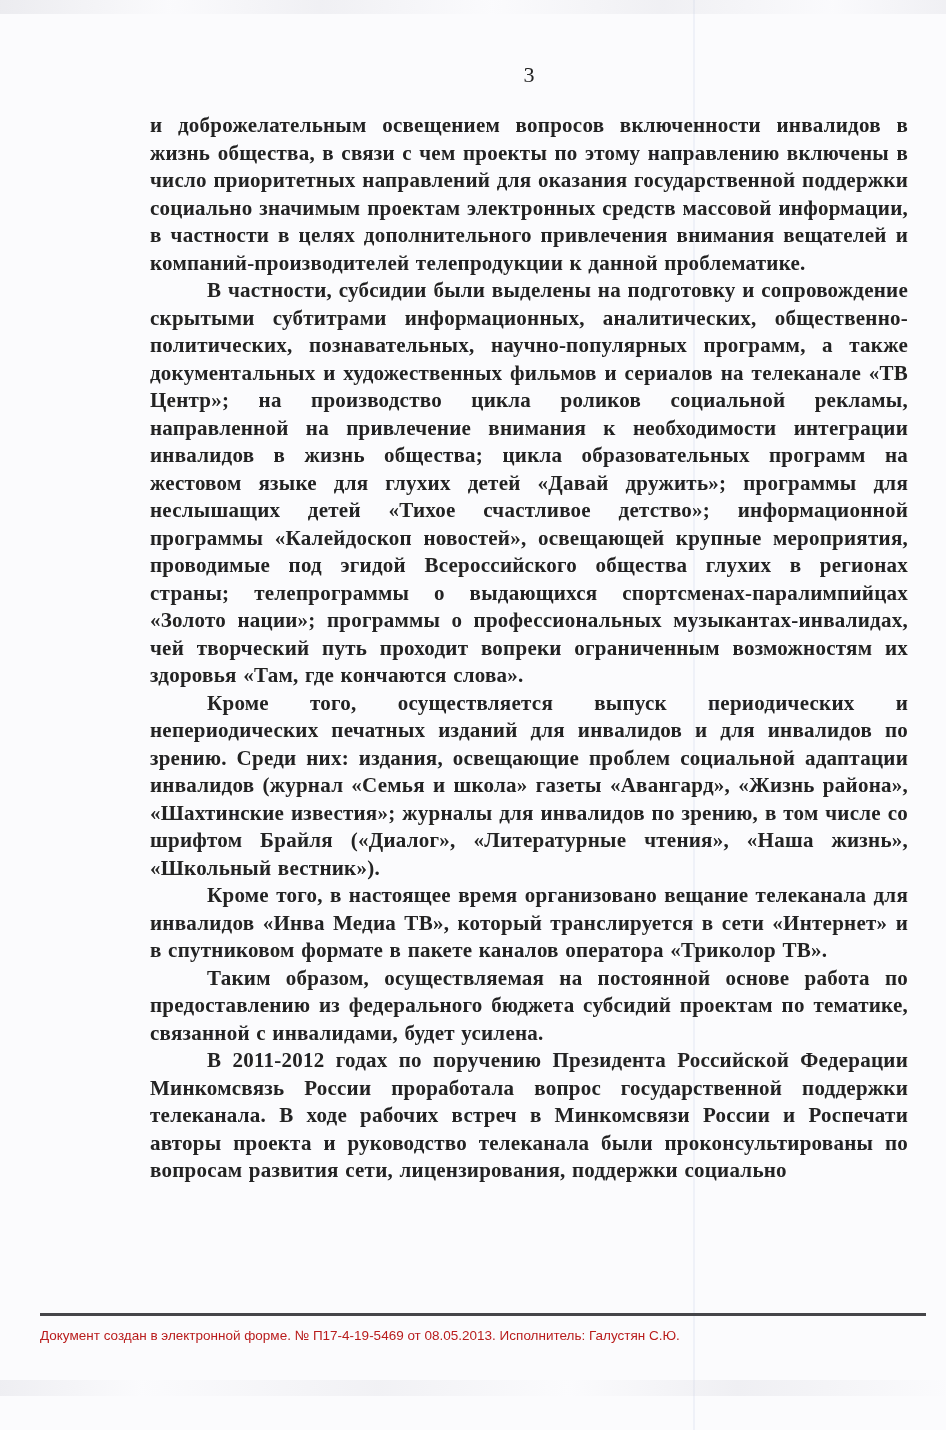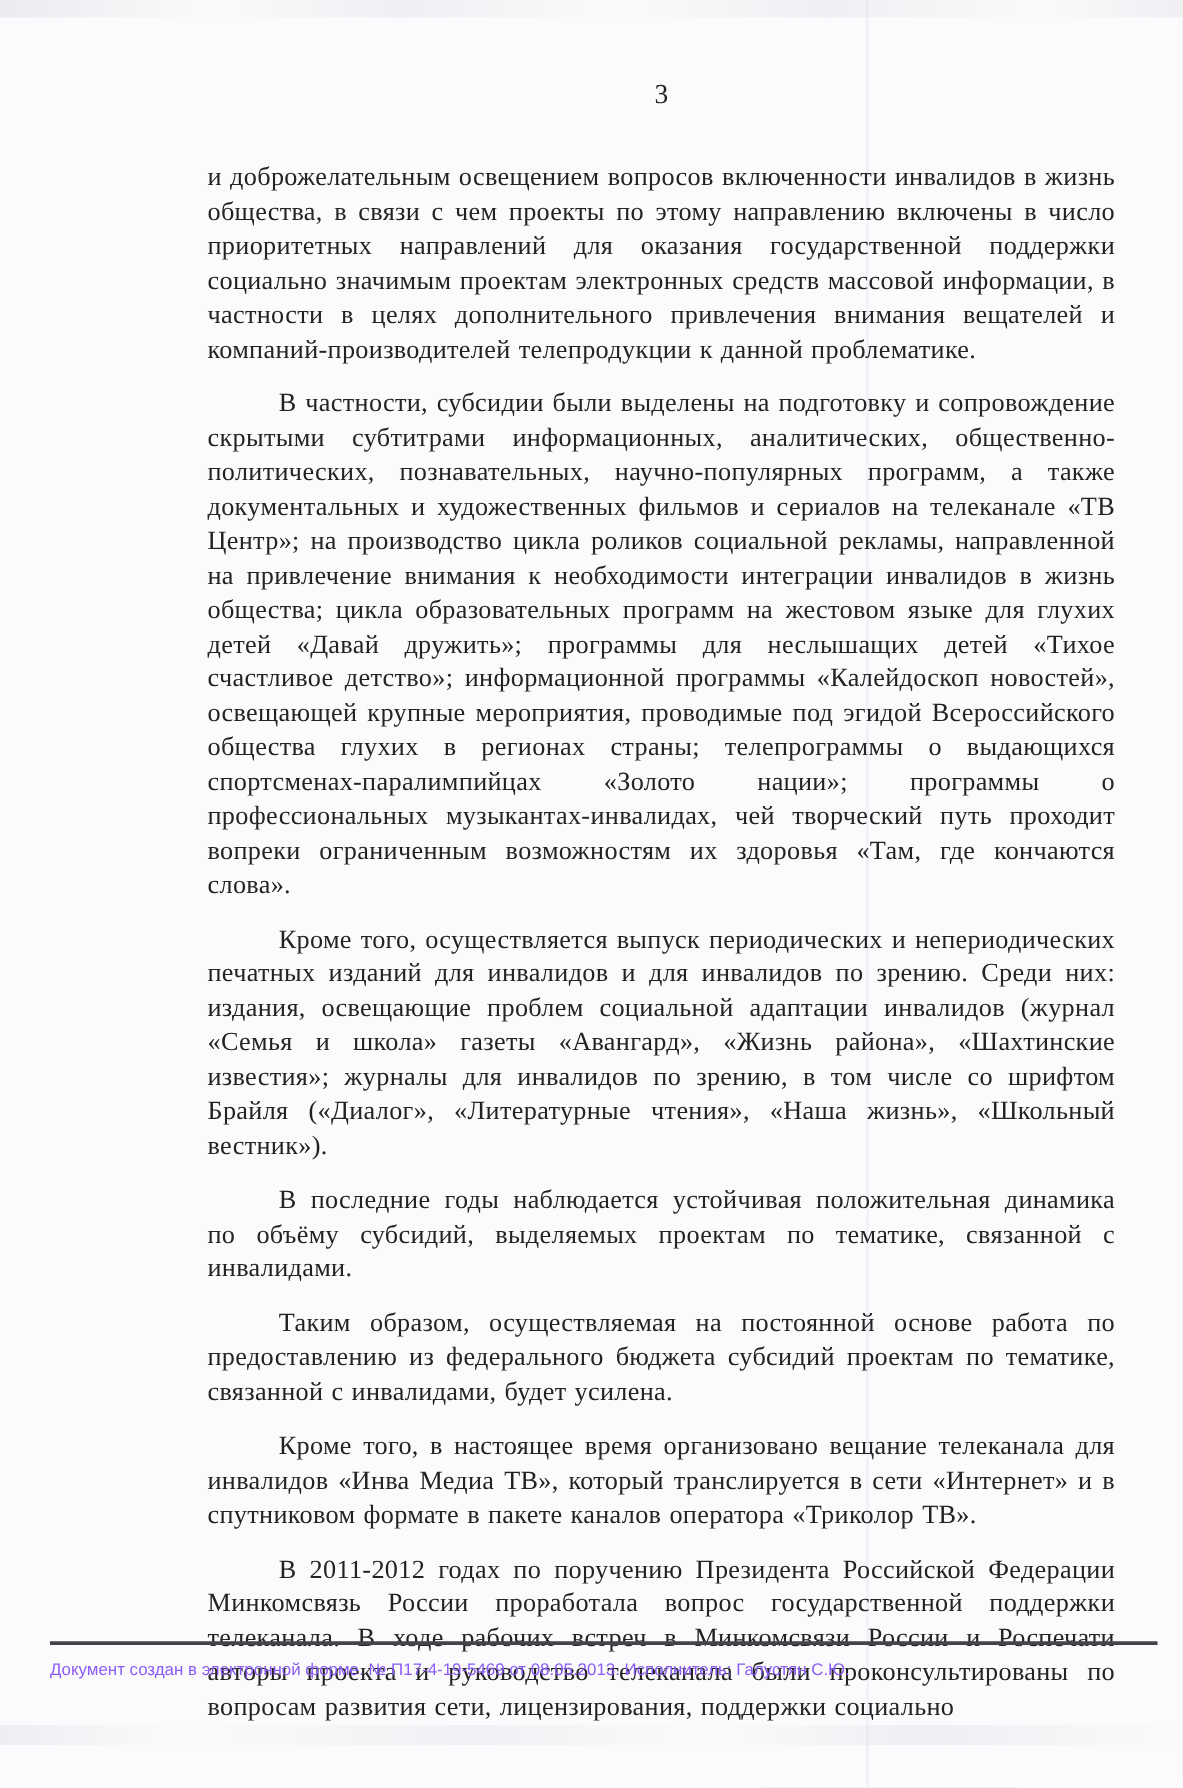--- a/index.html
+++ b/index.html
@@ -56,65 +56,65 @@
   .body-text {
     position: absolute;
     left: 150px;
     top: 112px;
     width: 758px;
     font-size: 21px;
     line-height: 27.5px;
     letter-spacing: 0.25px;
   }
   .body-text p {
-    margin: 16px;
+    margin: 0;
     text-align: justify;
     text-align-last: left;
     text-indent: 57px;
     word-spacing: 1px;
+    font-weight: bold;
   }
   .body-text p.continuation {
     text-indent: 0;
   }
   .footer-rule {
     position: absolute;
     left: 40px;
     top: 1313px;
     width: 886px;
     height: 3px;
     background: #454549;
   }
   .page-footer {
     position: absolute;
     left: 40px;
     top: 1325px;
     width: 860px;
     font-family: "Liberation Sans", "DejaVu Sans", sans-serif;
     font-size: 13.5px;
     line-height: 21.5px;
-    color: #8b5cf6;
+    color: #b91c1c;
   }
 </style>
 </head>
 <body>
 
 <div class="scan-page">
 
   <div class="edge-smudge-top"></div>
   <div class="scan-streak"></div>
 
   <div class="page-number">3</div>
 
   <div class="body-text">
     <p class="continuation">и доброжелательным освещением вопросов включенности инвалидов в жизнь общества, в связи с чем проекты по этому направлению включены в число приоритетных направлений для оказания государственной поддержки социально значимым проектам электронных средств массовой информации, в частности в целях дополнительного привлечения внимания вещателей и компаний-производителей телепродукции к данной проблематике.</p>
     <p>В частности, субсидии были выделены на подготовку и сопровождение скрытыми субтитрами информационных, аналитических, общественно-политических, познавательных, научно-популярных программ, а также документальных и художественных фильмов и сериалов на телеканале «ТВ Центр»; на производство цикла роликов социальной рекламы, направленной на привлечение внимания к необходимости интеграции инвалидов в жизнь общества; цикла образовательных программ на жестовом языке для глухих детей «Давай дружить»; программы для неслышащих детей «Тихое счастливое детство»; информационной программы «Калейдоскоп новостей», освещающей крупные мероприятия, проводимые под эгидой Всероссийского общества глухих в регионах страны; телепрограммы о выдающихся спортсменах-паралимпийцах «Золото нации»; программы о профессиональных музыкантах-инвалидах, чей творческий путь проходит вопреки ограниченным возможностям их здоровья «Там, где кончаются слова».</p>
     <p>Кроме того, осуществляется выпуск периодических и непериодических печатных изданий для инвалидов и для инвалидов по зрению. Среди них: издания, освещающие проблем социальной адаптации инвалидов (журнал «Семья и школа» газеты «Авангард», «Жизнь района», «Шахтинские известия»; журналы для инвалидов по зрению, в том числе со шрифтом Брайля («Диалог», «Литературные чтения», «Наша жизнь», «Школьный вестник»).</p>
-    <p>В последние годы наблюдается устойчивая положительная динамика по объёму субсидий, выделяемых проектам по тематике, связанной с инвалидами.</p>
+    <p>Кроме того, в настоящее время организовано вещание телеканала для инвалидов «Инва Медиа ТВ», который транслируется в сети «Интернет» и в спутниковом формате в пакете каналов оператора «Триколор ТВ».</p>
     <p>Таким образом, осуществляемая на постоянной основе работа по предоставлению из федерального бюджета субсидий проектам по тематике, связанной с инвалидами, будет усилена.</p>
-    <p>Кроме того, в настоящее время организовано вещание телеканала для инвалидов «Инва Медиа ТВ», который транслируется в сети «Интернет» и в спутниковом формате в пакете каналов оператора «Триколор ТВ».</p>
     <p>В 2011-2012 годах по поручению Президента Российской Федерации Минкомсвязь России проработала вопрос государственной поддержки телеканала. В ходе рабочих встреч в Минкомсвязи России и Роспечати авторы проекта и руководство телеканала были проконсультированы по вопросам развития сети, лицензирования, поддержки социально</p>
   </div>
 
   <div class="footer-rule"></div>
 
   <div class="page-footer">
     <div>Документ создан в электронной форме. № П17-4-19-5469 от 08.05.2013. Исполнитель: Галустян С.Ю.</div>
   </div>
 
   <div class="edge-smudge-bottom"></div>

